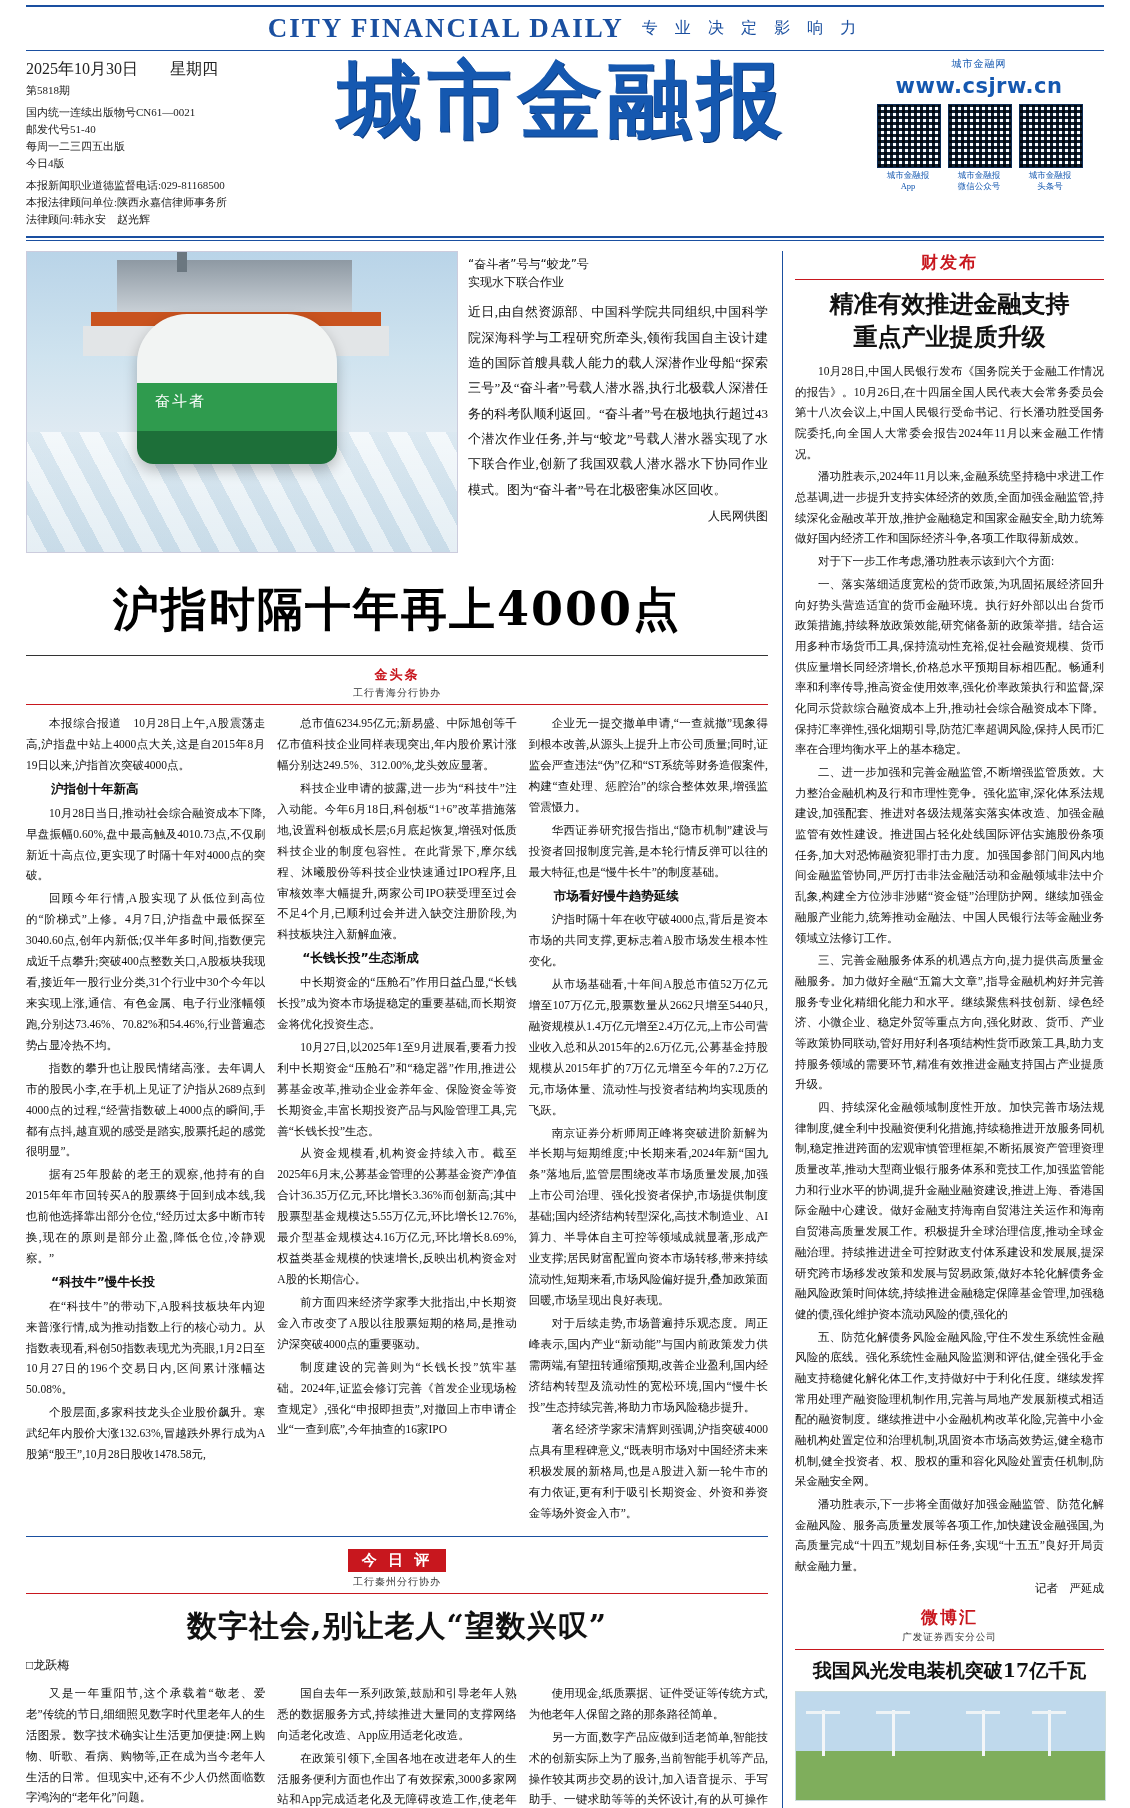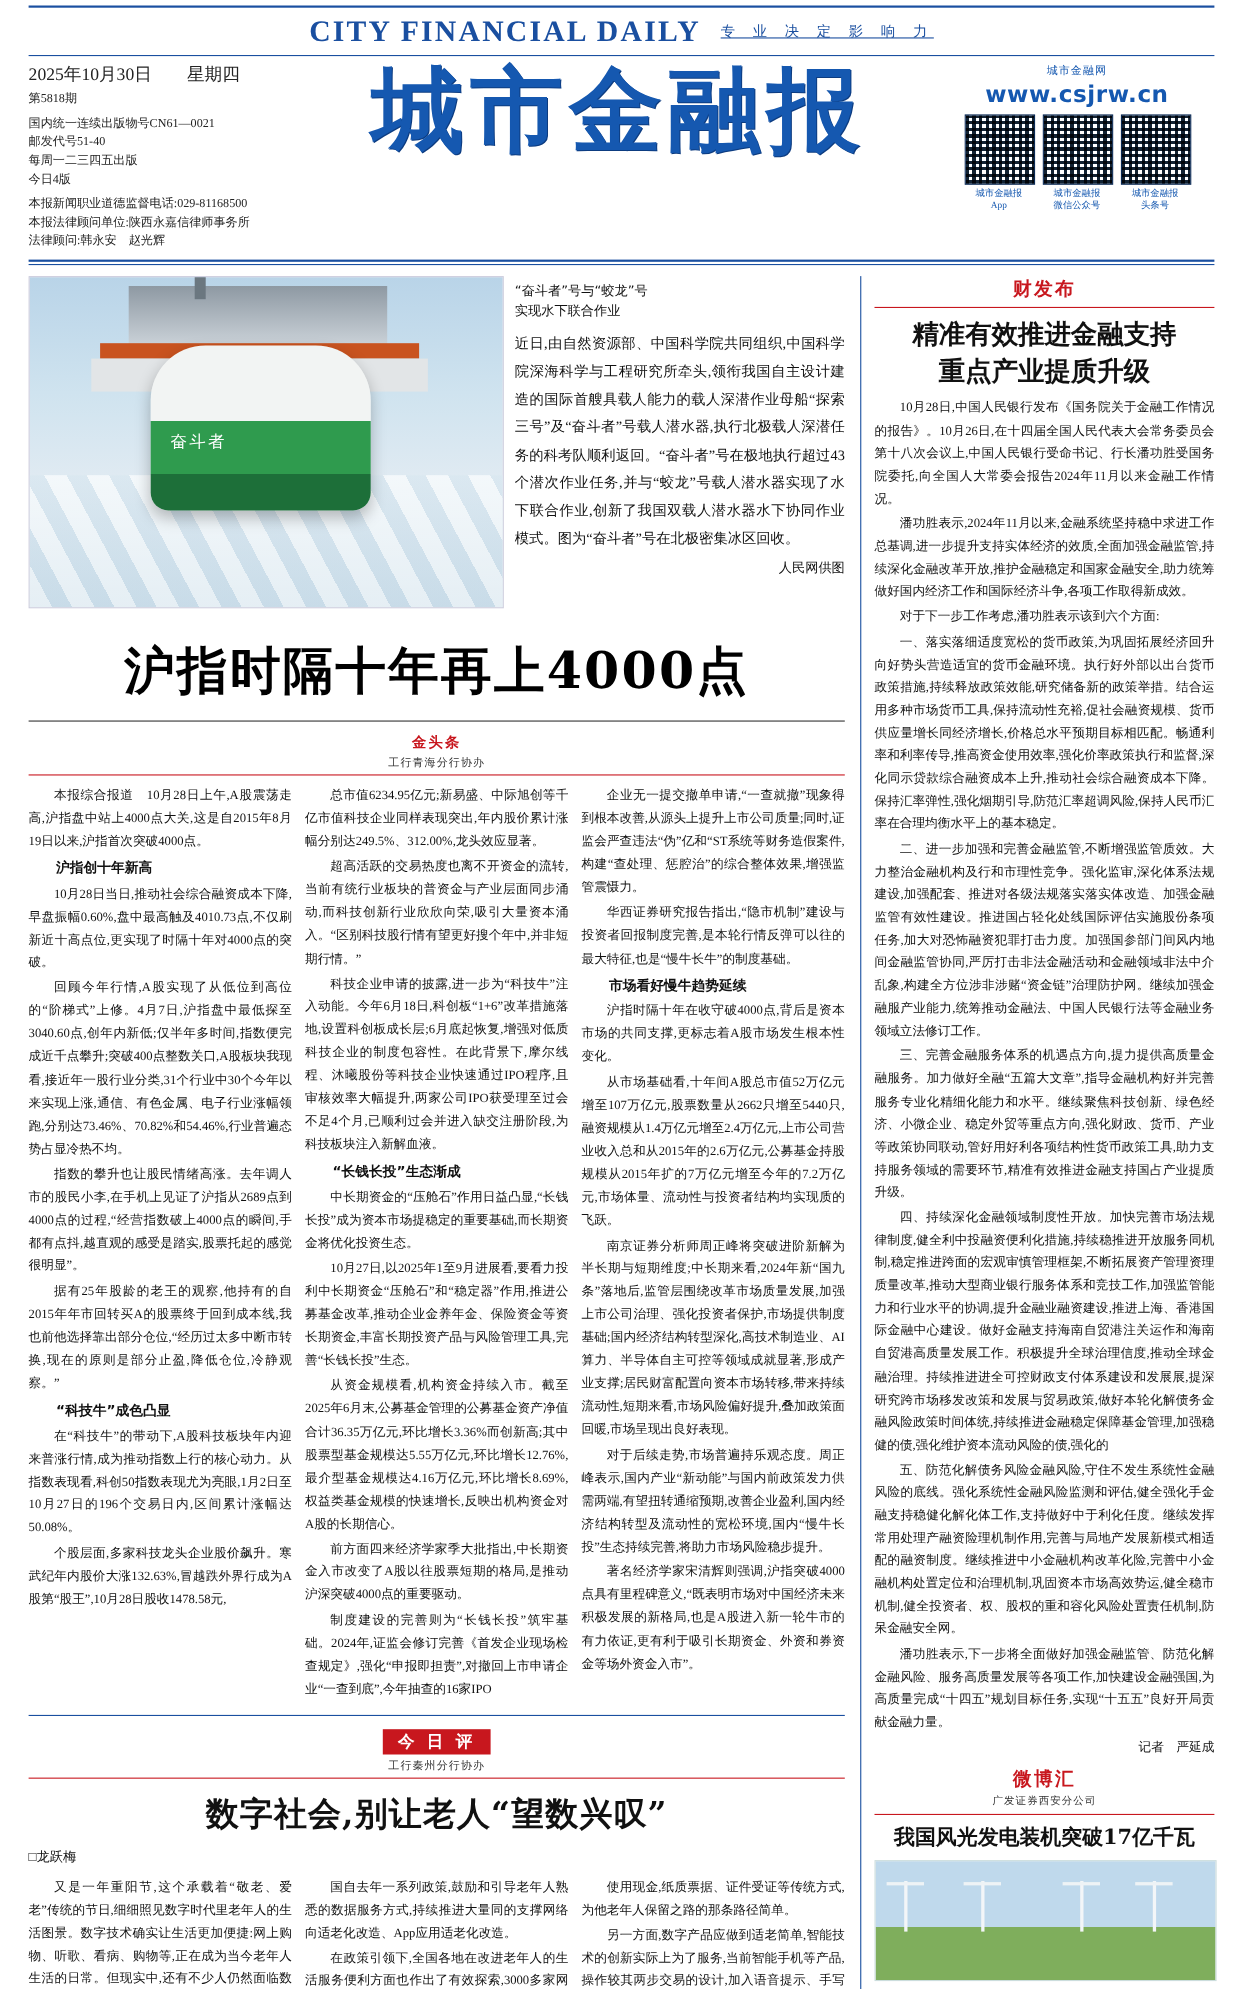--- a/index.html
+++ b/index.html
@@ -7,21 +7,21 @@
     width:1130px;min-height:1808px;background:#ffffff;
     font-family:"Liberation Serif",serif;color:#111;
   }
   .page{width:1130px;min-height:1808px;position:relative;padding:0;box-sizing:border-box;}
 
   
   .masthead{padding:5px 26px 0 26px;}
   .mh-toprule{border-top:2px solid #1a4fa0;}
   .mh-eng{display:flex;align-items:center;justify-content:center;gap:18px;padding:6px 0 2px 0;}
   .mh-eng .eng{font-family:"Liberation Serif",serif;font-size:27px;letter-spacing:2px;color:#1a4fa0;font-weight:700;}
-  .mh-eng .slogan{font-family:"DejaVu Sans",sans-serif;font-size:13px;color:#1a4fa0;letter-spacing:6px;text-decoration:underline;}
+  .mh-eng .slogan{font-family:"DejaVu Sans",sans-serif;font-size:16px;color:#1a4fa0;letter-spacing:6px;}
   .mh-rule2{border-top:1px solid #1a4fa0;margin-top:4px;}
   .mh-body{display:flex;align-items:flex-start;}
   .mh-left{width:245px;font-size:11px;line-height:1.55;color:#222;padding-top:6px;font-family:"Liberation Serif",serif;}
   .mh-left .l1{font-size:16px;}
   .mh-left .sp{height:5px;}
   .mh-center{flex:1;text-align:center;padding-top:4px;}
   .mh-title{
     font-family:"DejaVu Serif",serif;font-weight:700;color:#1558b0;
     font-size:84px;letter-spacing:6px;line-height:1.08;
     text-shadow:1px 1px 0 #0d3c80;
@@ -201,27 +201,26 @@
       <div class="sec-rule"></div>
 
       <div class="cols3">
         <div class="c bodytext">
           <p>本报综合报道　10月28日上午,A股震荡走高,沪指盘中站上4000点大关,这是自2015年8月19日以来,沪指首次突破4000点。</p>
           <p class="subhead">沪指创十年新高</p>
           <p>10月28日当日,推动社会综合融资成本下降,早盘振幅0.60%,盘中最高触及4010.73点,不仅刷新近十高点位,更实现了时隔十年对4000点的突破。</p>
           <p>回顾今年行情,A股实现了从低位到高位的“阶梯式”上修。4月7日,沪指盘中最低探至3040.60点,创年内新低;仅半年多时间,指数便完成近千点攀升;突破400点整数关口,A股板块我现看,接近年一股行业分类,31个行业中30个今年以来实现上涨,通信、有色金属、电子行业涨幅领跑,分别达73.46%、70.82%和54.46%,行业普遍态势占显冷热不均。</p>
           <p>指数的攀升也让股民情绪高涨。去年调人市的股民小李,在手机上见证了沪指从2689点到4000点的过程,“经营指数破上4000点的瞬间,手都有点抖,越直观的感受是踏实,股票托起的感觉很明显”。</p>
           <p>据有25年股龄的老王的观察,他持有的自2015年年市回转买A的股票终于回到成本线,我也前他选择靠出部分仓位,“经历过太多中断市转换,现在的原则是部分止盈,降低仓位,冷静观察。”</p>
-          <p class="subhead">“科技牛”成色凸显</p>
+          <p class="subhead">“科技牛”慢牛长投</p>
           <p>在“科技牛”的带动下,A股科技板块年内迎来普涨行情,成为推动指数上行的核心动力。从指数表现看,科创50指数表现尤为亮眼,1月2日至10月27日的196个交易日内,区间累计涨幅达50.08%。</p>
           <p>个股层面,多家科技龙头企业股价飙升。寒武纪年内股价大涨132.63%,冒越跌外界行成为A股第“股王”,10月28日股收1478.58元,</p>
         </div>
         <div class="c bodytext">
           <p>总市值6234.95亿元;新易盛、中际旭创等千亿市值科技企业同样表现突出,年内股价累计涨幅分别达249.5%、312.00%,龙头效应显著。</p>
-          <p>超高活跃的交易热度也离不开资金的流转,当前有统行业板块的普资金与产业层面同步涌动,而科技创新行业欣欣向荣,吸引大量资本涌入。“区别科技股行情有望更好搜个年中,并非短期行情。”</p>
           <p>科技企业申请的披露,进一步为“科技牛”注入动能。今年6月18日,科创板“1+6”改革措施落地,设置科创板成长层;6月底起恢复,增强对低质科技企业的制度包容性。在此背景下,摩尔线程、沐曦股份等科技企业快速通过IPO程序,且审核效率大幅提升,两家公司IPO获受理至过会不足4个月,已顺利过会并进入缺交注册阶段,为科技板块注入新解血液。</p>
           <p class="subhead">“长钱长投”生态渐成</p>
           <p>中长期资金的“压舱石”作用日益凸显,“长钱长投”成为资本市场提稳定的重要基础,而长期资金将优化投资生态。</p>
           <p>10月27日,以2025年1至9月进展看,要看力投利中长期资金“压舱石”和“稳定器”作用,推进公募基金改革,推动企业金养年金、保险资金等资长期资金,丰富长期投资产品与风险管理工具,完善“长钱长投”生态。</p>
           <p>从资金规模看,机构资金持续入市。截至2025年6月末,公募基金管理的公募基金资产净值合计36.35万亿元,环比增长3.36%而创新高;其中股票型基金规模达5.55万亿元,环比增长12.76%,最介型基金规模达4.16万亿元,环比增长8.69%,权益类基金规模的快速增长,反映出机构资金对A股的长期信心。</p>
           <p>前方面四来经济学家季大批指出,中长期资金入市改变了A股以往股票短期的格局,是推动沪深突破4000点的重要驱动。</p>
           <p>制度建设的完善则为“长钱长投”筑牢基础。2024年,证监会修订完善《首发企业现场检查规定》,强化“申报即担责”,对撤回上市申请企业“一查到底”,今年抽查的16家IPO</p>
         </div>
         <div class="c bodytext">
           <p>企业无一提交撤单申请,“一查就撤”现象得到根本改善,从源头上提升上市公司质量;同时,证监会严查违法“伪”亿和“ST系统等财务造假案件,构建“查处理、惩腔治”的综合整体效果,增强监管震慑力。</p>

